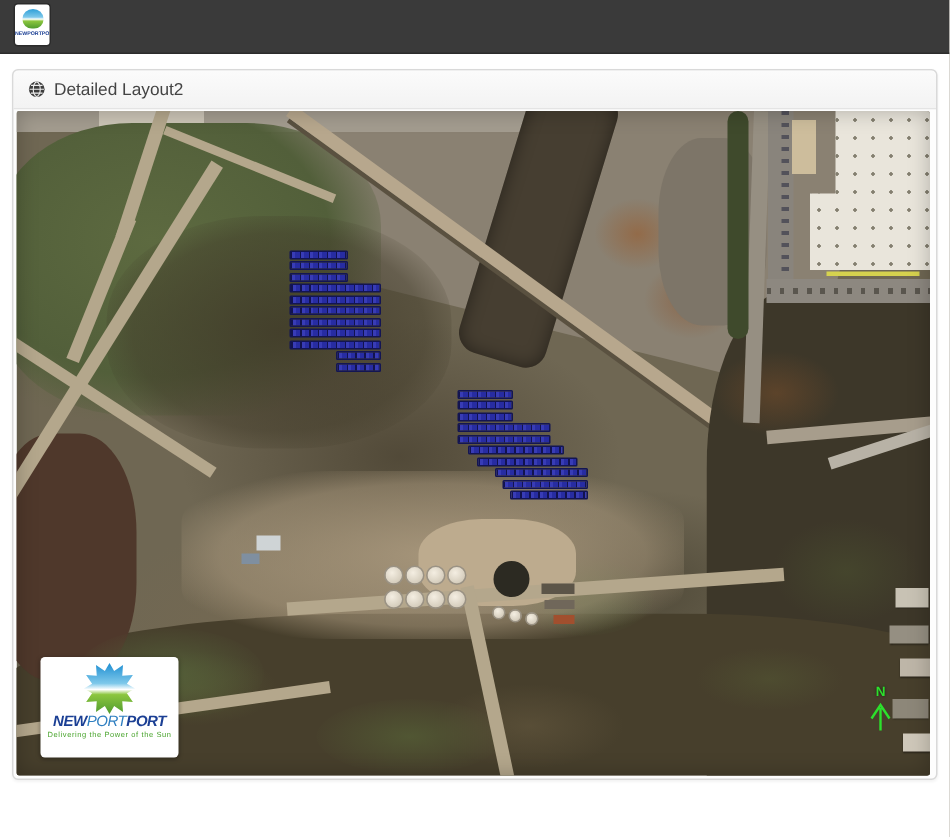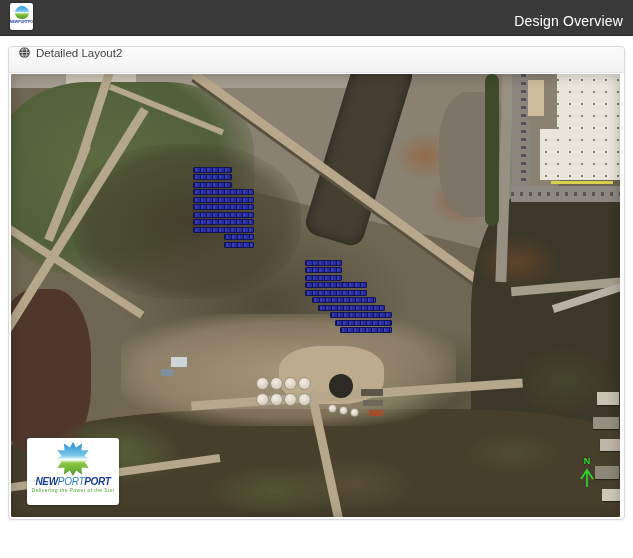--- a/index.html
+++ b/index.html
@@ -14,21 +14,21 @@
   .logo-box{position:absolute;left:10px;top:3px;width:23px;height:27px;background:#fff;
             border-radius:2px;box-shadow:0 0 0 1px rgba(0,0,0,.25);overflow:hidden;text-align:center;}
   .logo-orb{width:14px;height:13px;margin:3px auto 1px auto;border-radius:50% 50% 45% 45%;
             background:linear-gradient(180deg,#2d9fd8 0%,#7ec8ea 42%,#ffffff 52%,#8cc63f 62%,#4f9b2e 100%);}
   .logo-word{font-size:3.5px;line-height:4px;color:#1b3f94;font-weight:bold;letter-spacing:0;
              white-space:nowrap;overflow:hidden;}
   
   .panel{position:absolute;left:8px;top:46px;width:617px;height:474px;background:#fdfdfd;
          border:1px solid #d9d9d9;border-radius:4px;box-sizing:border-box;
          box-shadow:0 1px 2px rgba(0,0,0,.05);}
-  .panel-hd{height:25px;display:flex;padding:0 10px;
+  .panel-hd{height:25px;display:flex;align-items:center;padding:0 10px;
             background:linear-gradient(#fbfbfb,#f3f3f3);border-bottom:1px solid #e4e4e4;
             border-radius:4px 4px 0 0;font-size:11.5px;color:#444;}
   .panel-hd svg{margin-right:6px;}
   
   .map{position:absolute;left:2px;top:27px;width:609px;height:443px;overflow:hidden;
        border-radius:2px;background-color:#6f6753;
        background-image:
         radial-gradient(ellipse 150px 95px at 12% 32%, rgba(88,99,58,.75), transparent 70%),
         radial-gradient(ellipse 210px 130px at 42% 52%, rgba(66,58,42,.65), transparent 70%),
         radial-gradient(ellipse 190px 100px at 30% 78%, rgba(122,106,80,.5), transparent 70%),
@@ -133,21 +133,20 @@
   .vignette{left:0;top:0;right:0;bottom:0;box-shadow:inset 0 0 14px rgba(0,0,0,.25);}
 </style>
 </head>
 <body>
 
 <div class="topbar">
   <div class="logo-box">
     <div class="logo-orb"></div>
     <div class="logo-word">NEWPORTPOWER</div>
   </div>
-  <span class="hdr-title">Design Overview</span>
 </div>
 
 <div class="panel">
   <div class="panel-hd">
     <svg width="11" height="11" viewBox="0 0 16 16">
       <circle cx="8" cy="8" r="7.6" fill="#3c3c3c"></circle>
       <ellipse cx="8" cy="8" rx="3.4" ry="7" fill="none" stroke="#ededed" stroke-width="1.1"></ellipse>
       <path d="M1 8 H15 M2.4 4.2 H13.6 M2.4 11.8 H13.6" stroke="#ededed" stroke-width="1.1" fill="none"></path>
     </svg>
     <span>Detailed Layout2</span>

